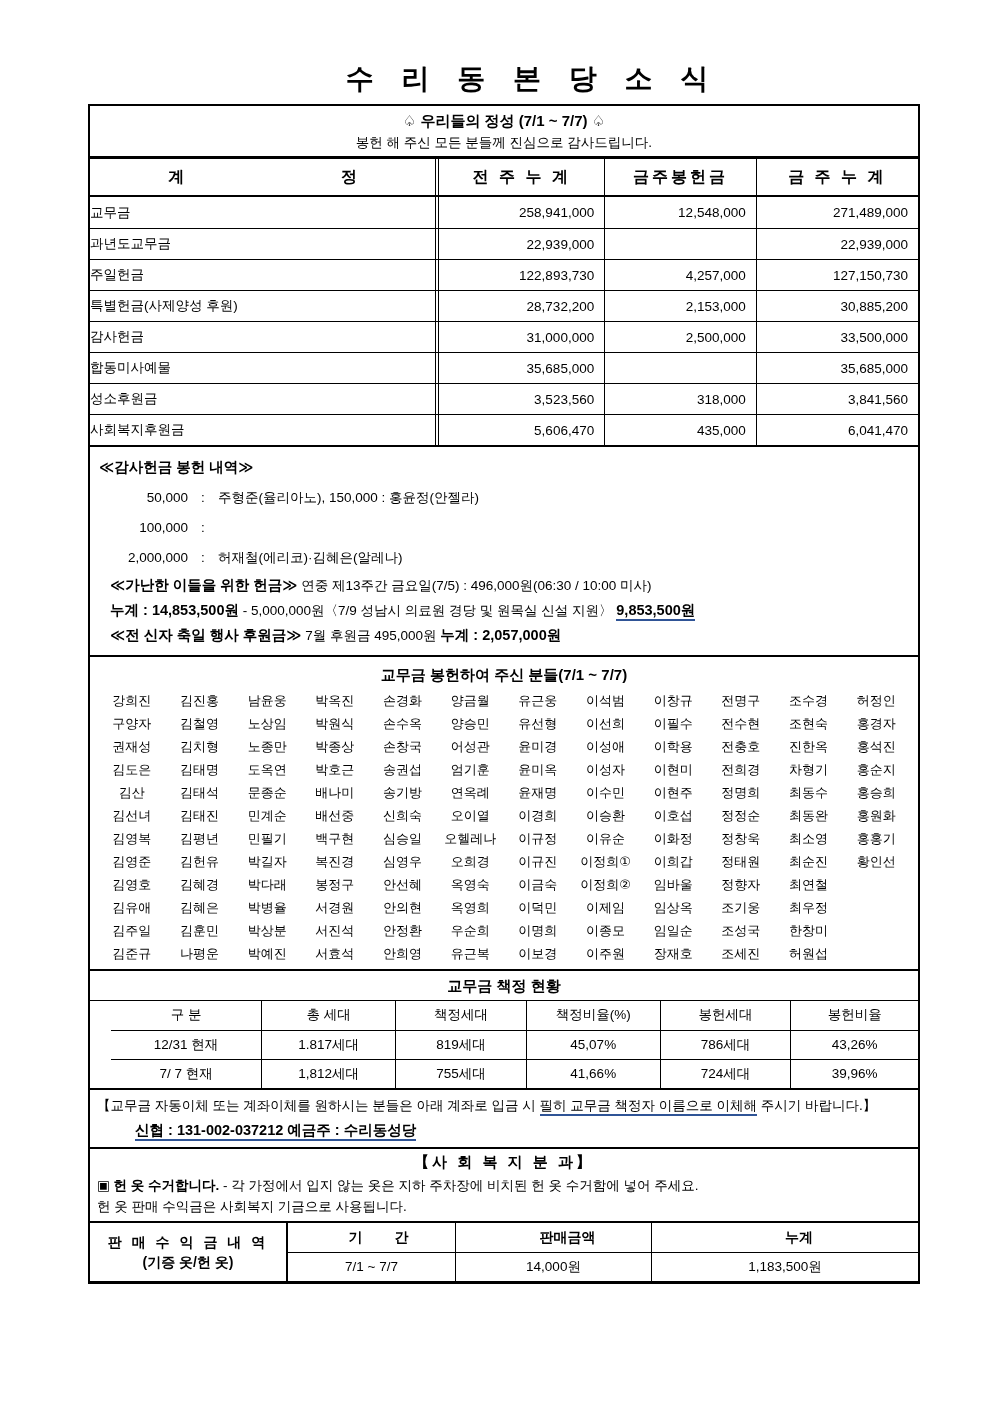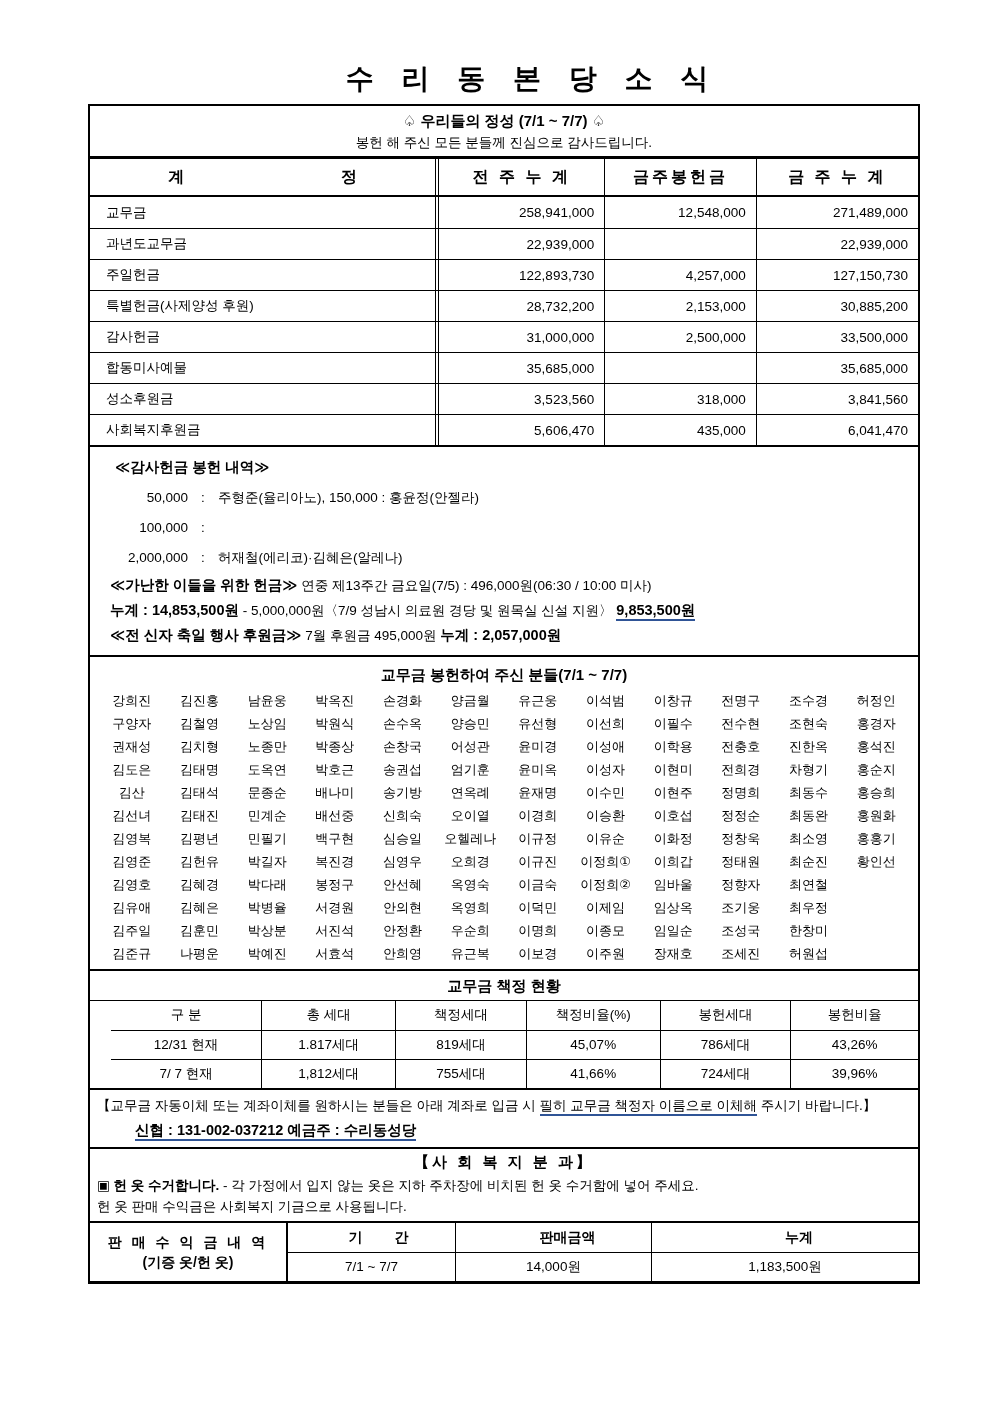--- a/index.html
+++ b/index.html
@@ -25,26 +25,26 @@
   .offering-table { border-top: 3px solid #000; }
   .o-row { display: grid; grid-template-columns: 41.7% 20.4% 18.3% 19.6%; }
   .o-cell { display: flex; align-items: center; font-size: 13.5px; }
   .o-cell.b2 { border-left: 4px double #000; }
   .o-cell.b1 { border-left: 1px solid #000; }
   .o-head-row { height: 38px; border-bottom: 2px solid #000; }
   .o-head-row .o-cell { font-size: 16px; font-weight: bold; justify-content: center; letter-spacing: 3px; }
   .o-cell.o-first-head { justify-content: space-around; letter-spacing: 0; }
   .o-body .o-row { height: 31px; }
   .o-body .o-row + .o-row { border-top: 1px solid #000; }
-  .o-label { padding-left: 16px; }
+  .o-label { padding-left: 0; }
   .o-num { justify-content: flex-end; padding-right: 10px; }
 
   
   .thanks-box { padding: 5px 0 7px; font-size: 13.5px; }
-  .t-title { font-weight: bold; font-size: 14.5px; line-height: 31px; padding-left: 25px; }
+  .t-title { font-weight: bold; font-size: 14.5px; line-height: 31px; padding-left: 9px; }
   .t-line { display: flex; line-height: 30px; }
   .t-amount { width: 98px; text-align: right; }
   .t-sep { width: 30px; text-align: center; }
   .t-free { padding-left: 20px; line-height: 24px; }
   .bold { font-weight: bold; }
   .big { font-size: 14.5px; }
   .ul-blue { border-bottom: 2px solid #2F5496; padding-bottom: 1px; }
 
   
   .donors-title { text-align: center; font-weight: bold; font-size: 15px; line-height: 25px; padding-top: 5px; }

